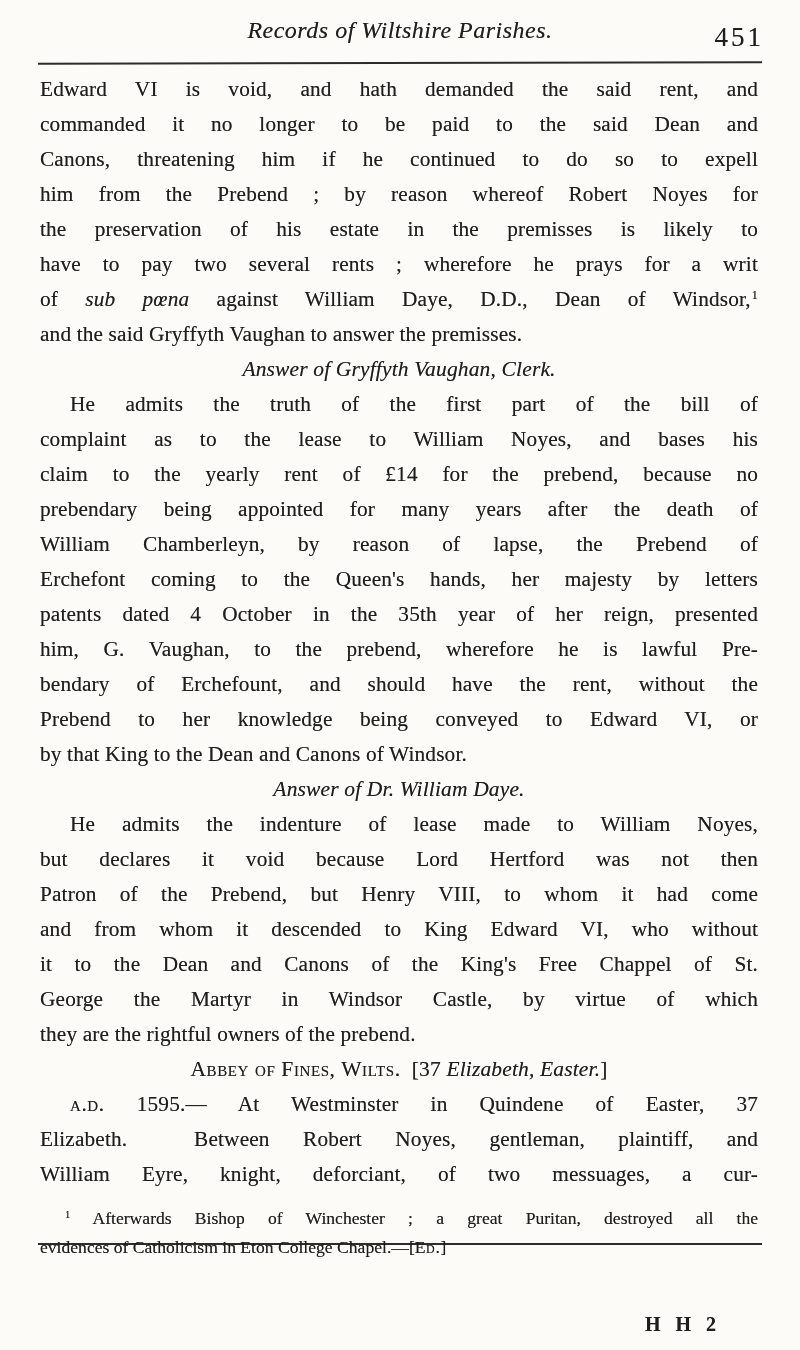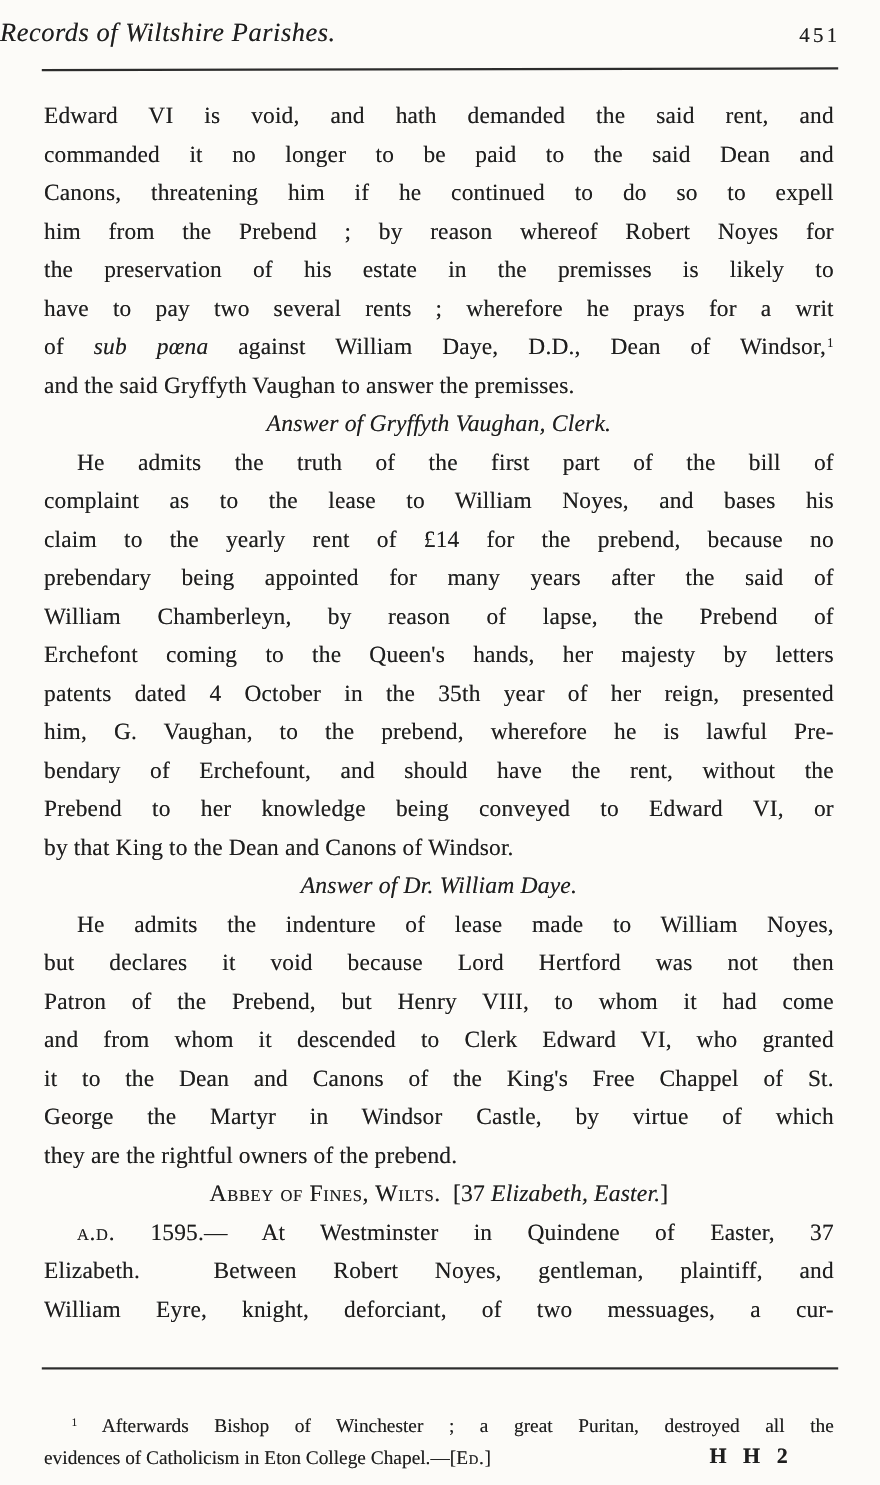--- a/index.html
+++ b/index.html
@@ -7,47 +7,47 @@
     position:relative;
     width:800px;height:1350px;
     background:#fcfbf8;
     font-family:"Liberation Serif", serif;
     color:#1e1e1e;
     overflow:hidden;
     text-shadow:0 0 0.4px rgba(20,20,20,0.55);
   }
   .header-title{
     position:absolute;top:17px;left:0;right:0;
-    text-align:left;font-style:italic;font-size:24px;letter-spacing:0.5px;
+    text-align:center;font-style:italic;font-size:24px;letter-spacing:0.5px;
   }
   .page-number{
     position:absolute;top:22px;right:36px;
-    font-size:19px;letter-spacing:3px;
+    font-size:27px;letter-spacing:3px;
   }
   .head-rule{
     position:absolute;top:62px;left:38px;width:724px;height:0;
     border-top:2.4px solid #2c2c2c;transform:rotate(-0.12deg);
   }
   .body-block{
-    position:absolute;top:88px;left:40px;width:718px;
+    position:absolute;top:72px;left:40px;width:718px;
     font-size:21.3px;line-height:35px;letter-spacing:0.15px;
   }
   .line{text-align:justify;text-align-last:justify;}
   .line.last{text-align-last:left;}
   .line.indent{text-indent:30px;}
   .heading{text-align:center;font-size:21.5px;}
   .it{font-style:italic;}
   .sc{font-variant:small-caps;letter-spacing:0.6px;}
   .sup{font-size:12px;vertical-align:7px;line-height:0;margin-left:1px;}
   .foot-rule{
     position:absolute;top:1243px;left:38px;width:724px;height:0;
     border-top:2px solid #2c2c2c;
   }
   .footnote-block{
-    position:absolute;top:1282px;left:40px;width:718px;
+    position:absolute;top:1204px;left:40px;width:718px;
     font-size:17.6px;line-height:29px;
   }
   .footnote-block .line.indent{text-indent:24px;}
   .footnote-block .sup{font-size:10.5px;vertical-align:6px;}
   .signature{
     position:absolute;top:1313px;left:645px;
     font-size:20px;letter-spacing:5px;font-weight:bold;
   }
 </style>
 </head>
@@ -63,33 +63,33 @@
       <div class="line"><span>Canons, threatening him if he continued to do so to expell</span></div>
       <div class="line"><span>him from the Prebend ; by reason whereof Robert Noyes for</span></div>
       <div class="line"><span>the preservation of his estate in the premisses is likely to</span></div>
       <div class="line"><span>have to pay two several rents ; wherefore he prays for a writ</span></div>
       <div class="line"><span>of </span><span class="it">sub pœna</span><span> against William Daye, D.D., Dean of Windsor,</span><span class="sup">1</span></div>
       <div class="line last"><span>and the said Gryffyth Vaughan to answer the premisses.</span></div>
       <div class="heading"><span class="it">Answer of Gryffyth Vaughan, Clerk.</span></div>
       <div class="line indent"><span>He admits the truth of the first part of the bill of</span></div>
       <div class="line"><span>complaint as to the lease to William Noyes, and bases his</span></div>
       <div class="line"><span>claim to the yearly rent of £14 for the prebend, because no</span></div>
-      <div class="line"><span>prebendary being appointed for many years after the said of</span></div>
+      <div class="line"><span>prebendary being appointed for many years after the death of</span></div>
       <div class="line"><span>William Chamberleyn, by reason of lapse, the Prebend of</span></div>
       <div class="line"><span>Erchefont coming to the Queen's hands, her majesty by letters</span></div>
       <div class="line"><span>patents dated 4 October in the 35th year of her reign, presented</span></div>
       <div class="line"><span>him, G. Vaughan, to the prebend, wherefore he is lawful Pre-</span></div>
       <div class="line"><span>bendary of Erchefount, and should have the rent, without the</span></div>
       <div class="line"><span>Prebend to her knowledge being conveyed to Edward VI, or</span></div>
       <div class="line last"><span>by that King to the Dean and Canons of Windsor.</span></div>
       <div class="heading"><span class="it">Answer of Dr. William Daye.</span></div>
       <div class="line indent"><span>He admits the indenture of lease made to William Noyes,</span></div>
       <div class="line"><span>but declares it void because Lord Hertford was not then</span></div>
       <div class="line"><span>Patron of the Prebend, but Henry VIII, to whom it had come</span></div>
-      <div class="line"><span>and from whom it descended to Clerk Edward VI, who granted</span></div>
+      <div class="line"><span>and from whom it descended to King Edward VI, who without</span></div>
       <div class="line"><span>it to the Dean and Canons of the King's Free Chappel of St.</span></div>
       <div class="line"><span>George the Martyr in Windsor Castle, by virtue of which</span></div>
       <div class="line last"><span>they are the rightful owners of the prebend.</span></div>
       <div class="heading"><span class="sc">Abbey of Fines, Wilts.</span><span>&nbsp; [37 </span><span class="it">Elizabeth, Easter.</span><span>]</span></div>
       <div class="line indent"><span class="sc">a.d.</span><span> 1595.— At Westminster in Quindene of Easter, 37</span></div>
       <div class="line"><span>Elizabeth.&nbsp; Between Robert Noyes, gentleman, plaintiff, and</span></div>
       <div class="line"><span>William Eyre, knight, deforciant, of two messuages, a cur-</span></div>
     </div>
   <div class="foot-rule"></div>
   <div class="footnote-block" id="footnote">

